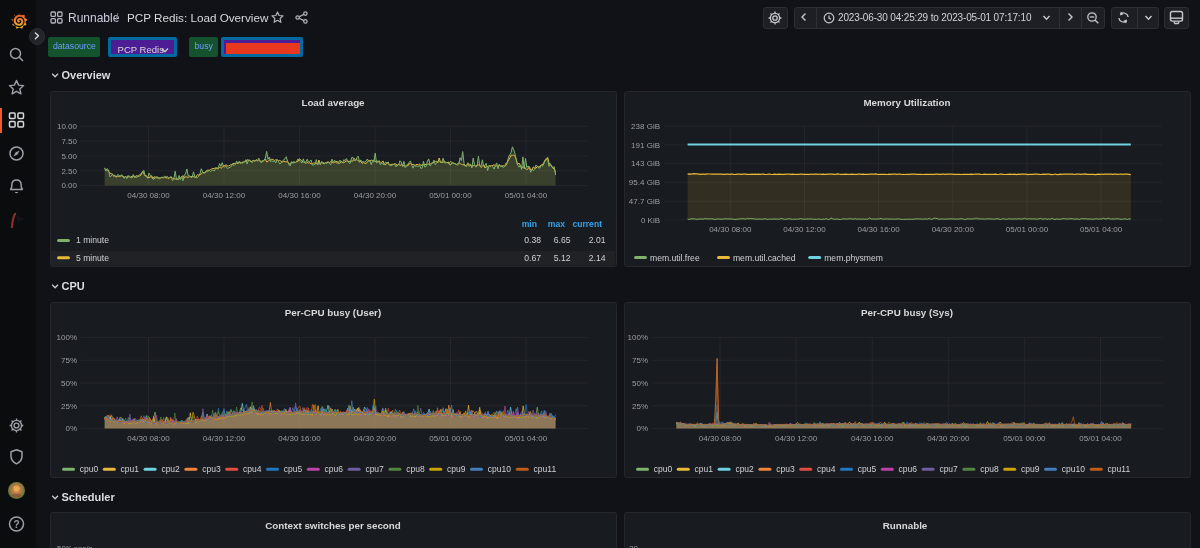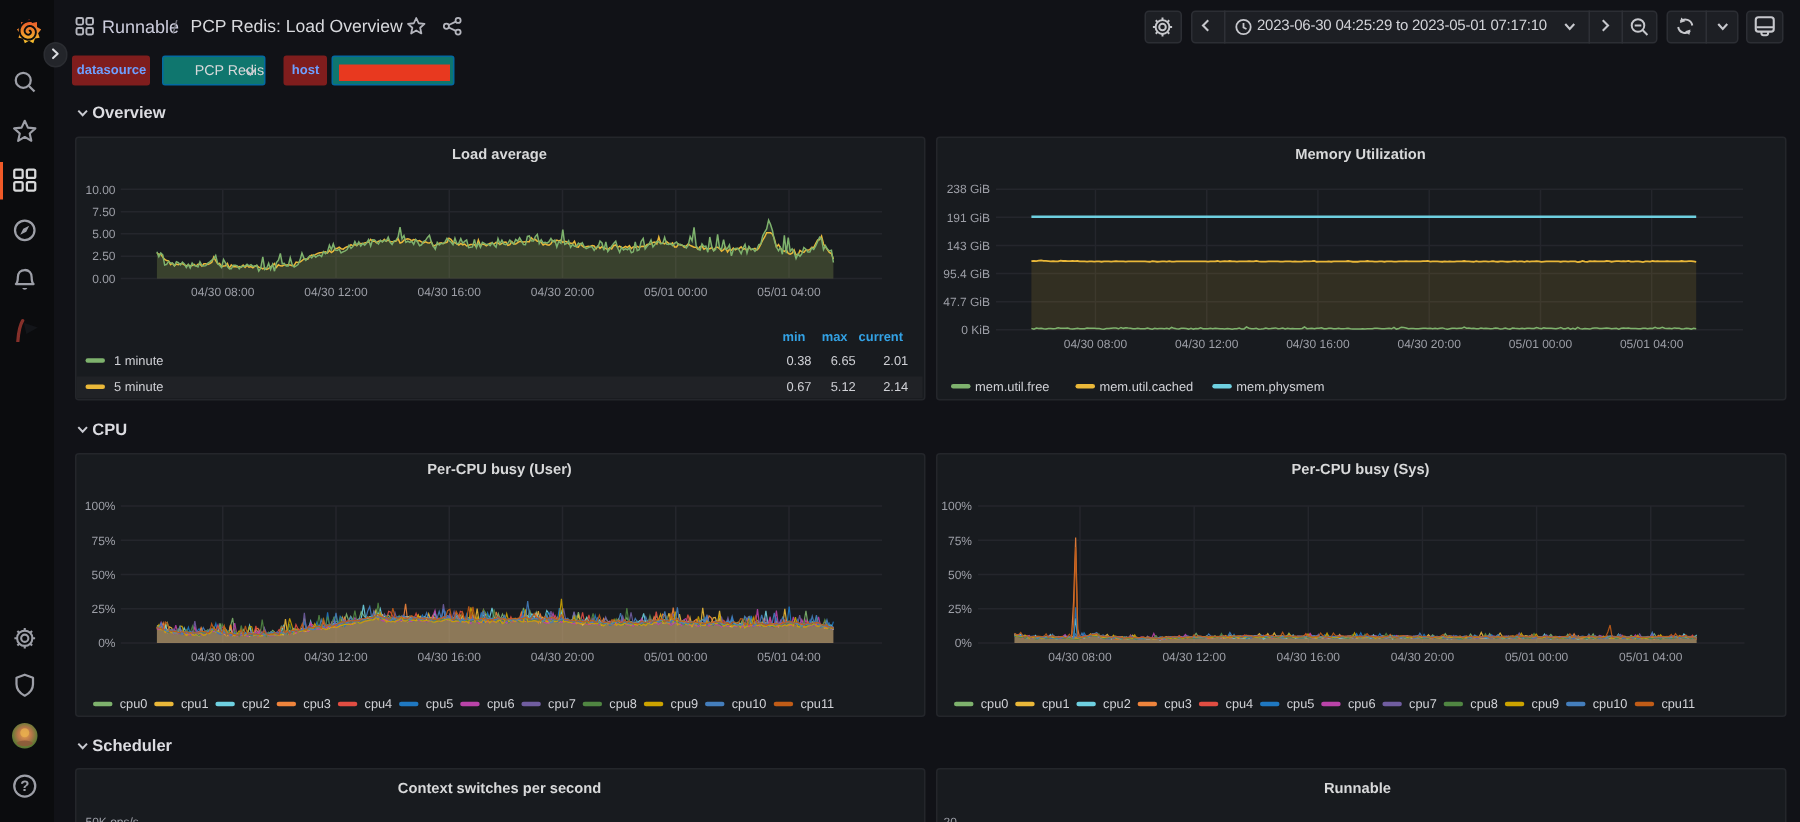--- a/index.html
+++ b/index.html
@@ -6,22 +6,22 @@
 html,body { width:1200px; height:548px; overflow:hidden; background:#111217; font-family:"Liberation Sans", sans-serif; }
 #sidebar { position:absolute; left:0; top:0; width:36px; height:548px; background:#0b0c0e; z-index:5; }
 .sicon { position:absolute; left:0; width:33px; text-align:center; }
 #expander { position:absolute; left:28.5px; top:28px; width:16.5px; height:16.5px; border-radius:50%; background:#23252a; border:1px solid #2b2d32; z-index:6; }
 #topnav { position:absolute; left:33px; top:0; width:1167px; height:34px; }
 .crumb { position:absolute; top:10.5px; font-size:12px; color:#ccccdc; white-space:nowrap; }
 .btn { position:absolute; top:7px; height:22px; background:#1d1f24; border:1px solid #2c2e34; border-radius:3px; }
 #chips { position:absolute; left:0; top:0; }
 .chip { position:absolute; top:37px; height:19.5px; border-radius:2px; font-size:9.5px; line-height:19.5px; }
 .chip-label { font-size:8.7px; }
-.chip-label { background:#7f1d1d; color:#6e9fff; font-weight:bold; text-align:center; }
-.chip-box { background:#0f766e; border:1px solid #0369a1; color:#d8d9da;text-align:right; }
+.chip-label { background:#14532d; color:#6e9fff; font-weight:normal; text-align:center; }
+.chip-box { background:#4c1d95; border:3px solid #0369a1; color:#d8d9da; }
 svg text { font-family:"Liberation Sans", sans-serif; }
 #chart { position:absolute; left:0; top:0; z-index:1; }
 </style>
 </head>
 <body>
 <svg id="chart" width="1200" height="548" viewBox="0 0 1200 548">
 
 <path d="M 52.2 73.7 l 2.9 3.1 2.9-3.1" stroke="#c9cad1" stroke-width="1.3" fill="none"></path>
     <text x="61.5" y="78.8" fill="#dcdce1" font-size="11" font-weight="bold">Overview</text>
 <rect x="50.5" y="91.5" width="566" height="175" rx="2" fill="#181b1f" stroke="#24262b"></rect>
@@ -512,16 +512,16 @@
   </div>
 </div>
 
 <div id="chips">
   <div class="chip chip-label" style="left:48.4px;width:52px">datasource</div>
   <div class="chip chip-box" style="left:107.6px;width:69.5px;padding-left:7px">PCP Redis
     <svg style="position:absolute;right:5px;top:7px" width="8" height="7" viewBox="0 0 8 7">
         <path d="M1 1.5 l3 3.2 3-3.2" stroke="#c7c8cd" stroke-width="1.3" fill="none"></path>
       </svg>
   </div>
-  <div class="chip chip-label" style="left:189.2px;width:29px">host</div>
+  <div class="chip chip-label" style="left:189.2px;width:29px">busy</div>
   <div class="chip chip-box" style="left:220.7px;width:82.7px"></div>
   <div style="position:absolute;left:225.8px;top:42.9px;width:74.2px;height:11.1px;background:#e8391f"></div>
 </div>
 
 </body></html>

